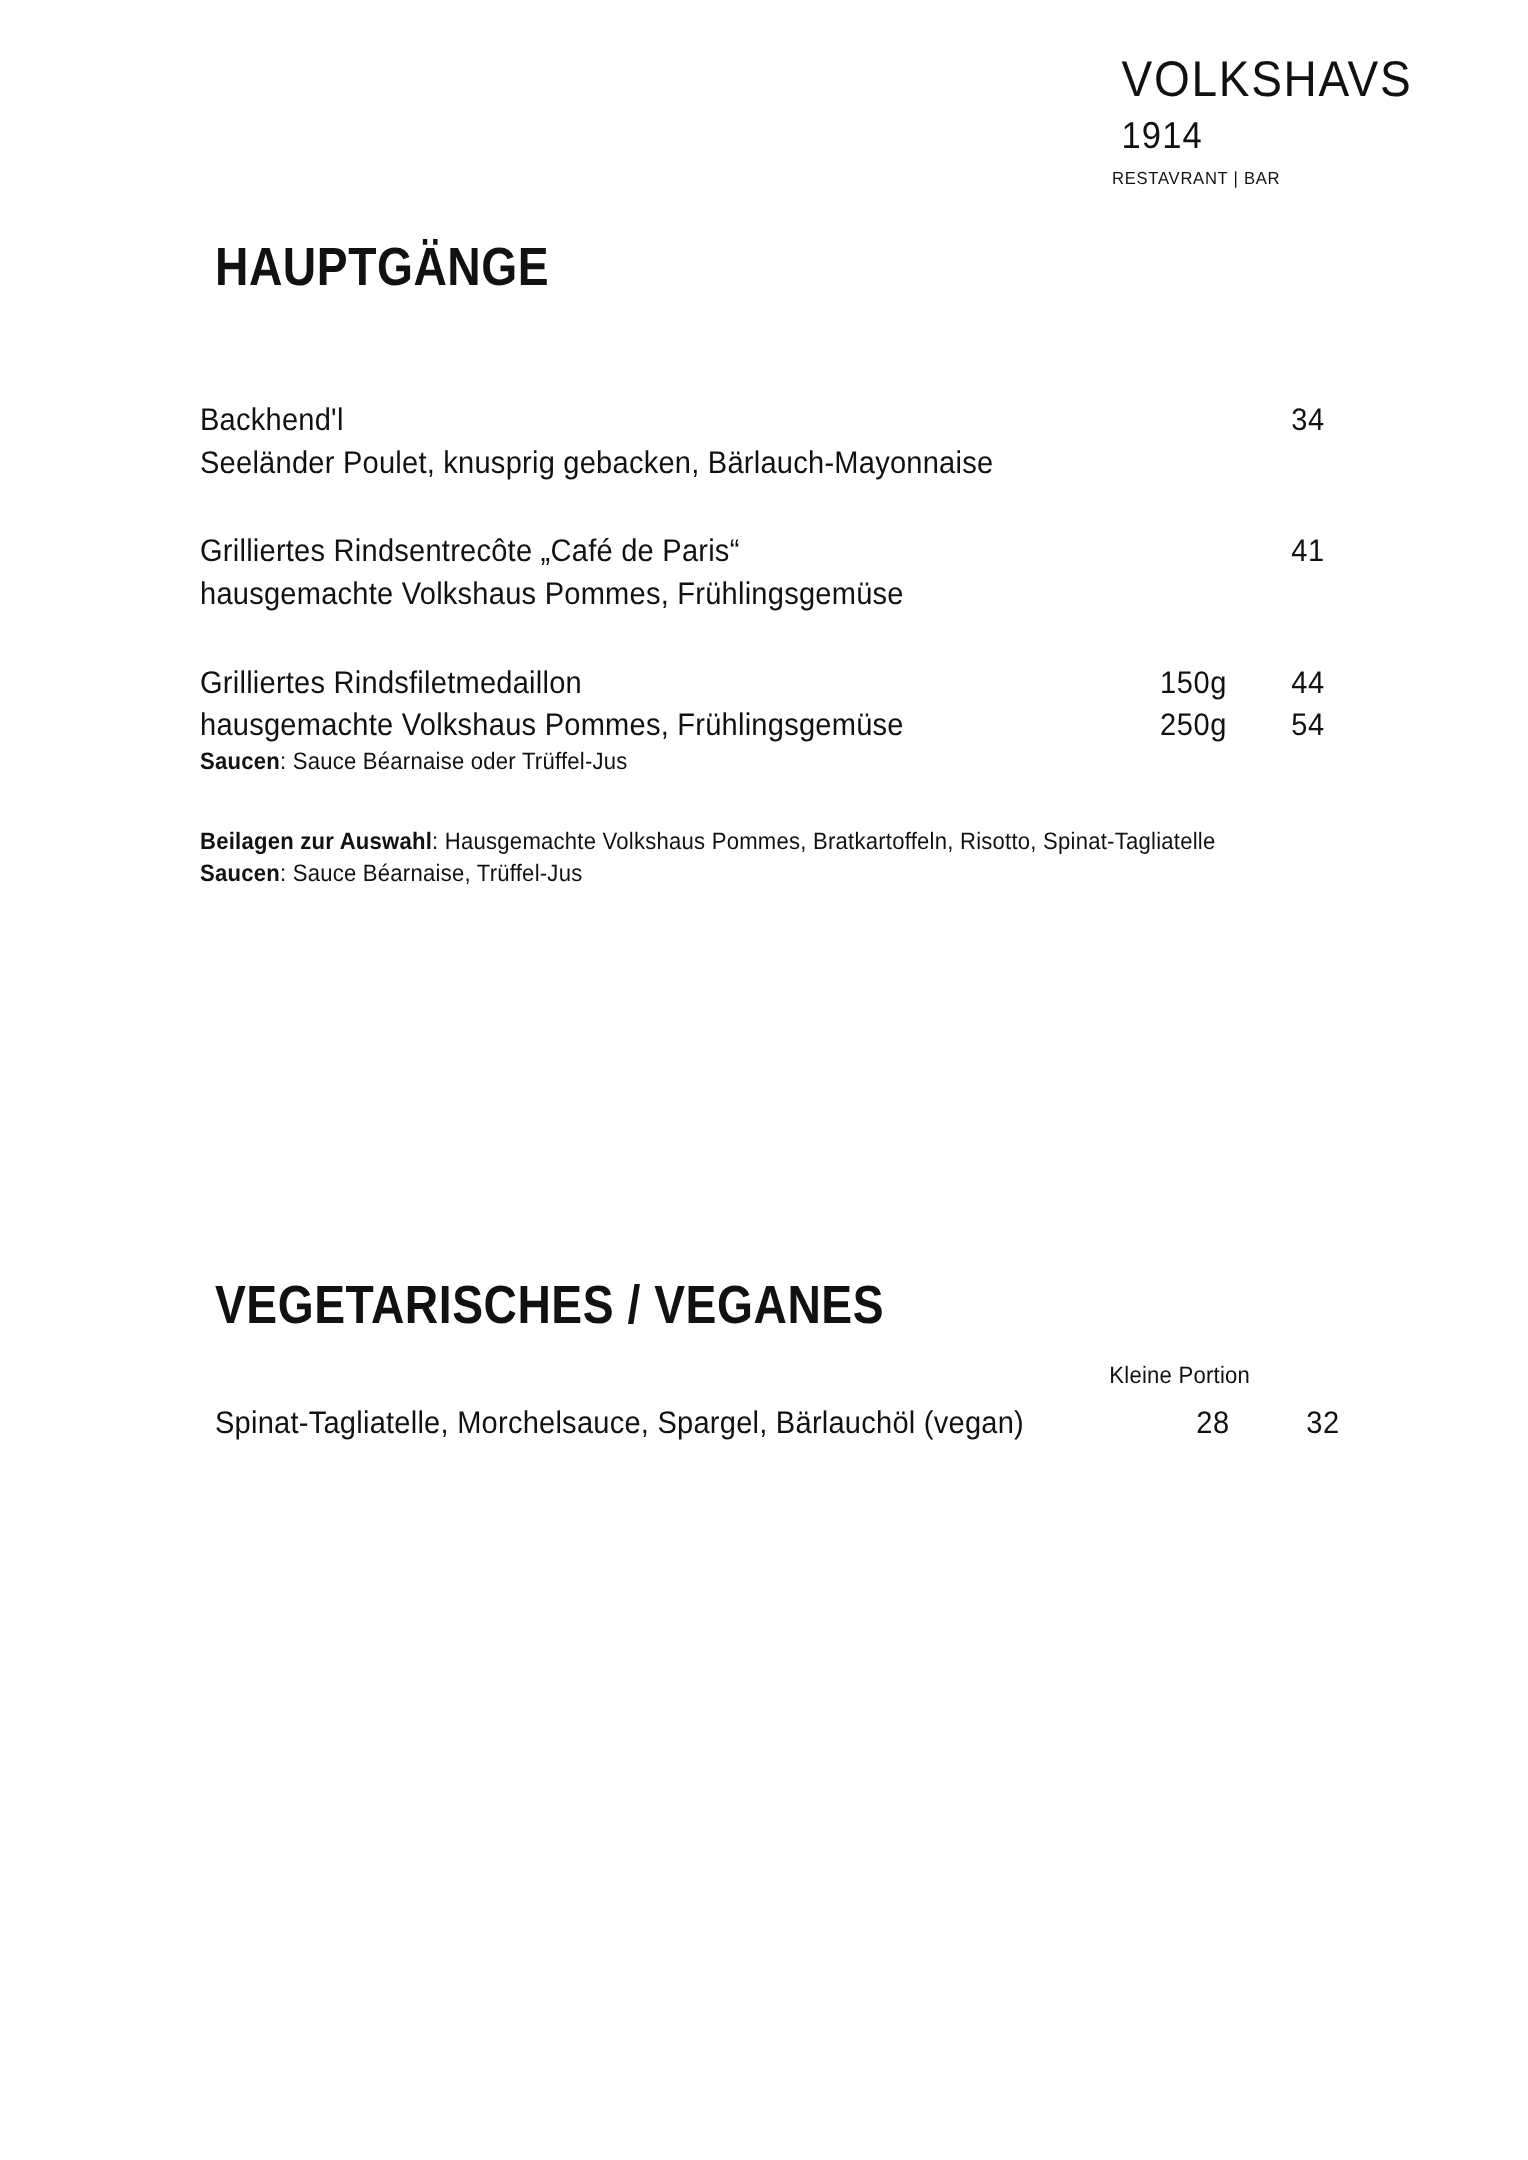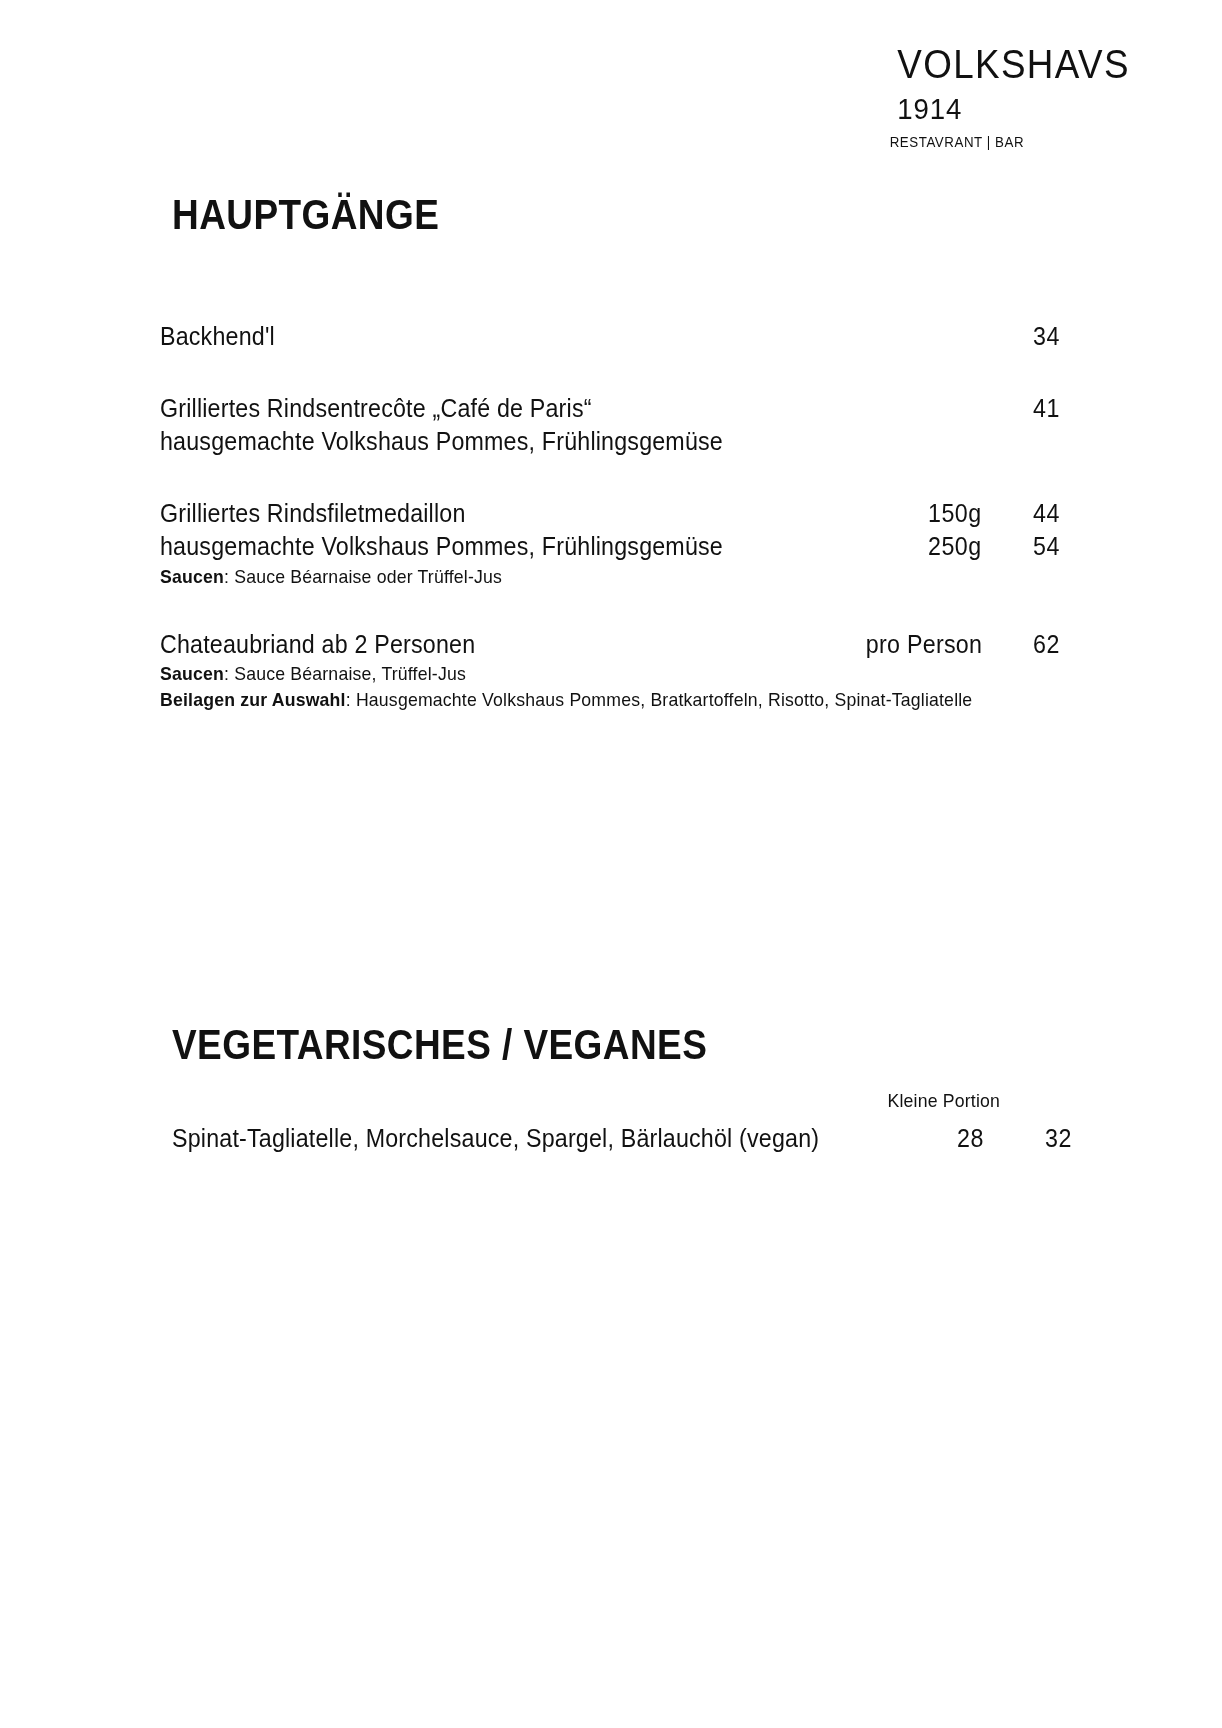--- a/index.html
+++ b/index.html
@@ -202,20 +202,21 @@
 
   <div class="section-title cond" id="title-main">HAUPTGÄNGE</div>
 
   <div class="items">
 
     <div class="item">
       <div class="row">
         <span class="line cond">Backhend'l</span>
         <span class="price cond">34</span>
       </div>
+      <div class="row"><span class="line cond">Seeländer Poulet, knusprig gebacken, Bärlauch-Mayonnaise</span></div>
     </div>
 
 
     <div class="item">
       <div class="row">
         <span class="line cond">Grilliertes Rindsentrecôte „Café de Paris“</span>
         <span class="price cond">41</span>
       </div>
       <div class="row"><span class="line cond">hausgemachte Volkshaus Pommes, Frühlingsgemüse</span></div>
     </div>
@@ -231,29 +232,24 @@
         <span class="qty cond">250g</span>
         <span class="price cond">54</span>
       </div>
       <div class="row">
         <span class="line small cond"><b>Saucen</b><span>: Sauce Béarnaise oder Trüffel-Jus</span></span>
       </div>
     </div>
 
     <div class="item">
       <div class="row">
-        <span class="line cond">Chateaubriand ab 2 Personen</span>
-        <span class="perperson cond">pro Person</span>
-        <span class="price cond">62</span>
+        <span class="line small cond"><b>Beilagen zur Auswahl</b><span>: Hausgemachte Volkshaus Pommes, Bratkartoffeln, Risotto, Spinat-Tagliatelle</span></span>
       </div>
       <div class="row">
         <span class="line small cond"><b>Saucen</b><span>: Sauce Béarnaise, Trüffel-Jus</span></span>
-      </div>
-      <div class="row">
-        <span class="line small cond"><b>Beilagen zur Auswahl</b><span>: Hausgemachte Volkshaus Pommes, Bratkartoffeln, Risotto, Spinat-Tagliatelle</span></span>
       </div>
     </div>
 
   </div>
 
   <div class="section-title cond" id="title-veg">VEGETARISCHES / VEGANES</div>
 
   <div class="veg">
     <div class="veg-head">
       <span class="small-portion-label cond">Kleine Portion</span>

